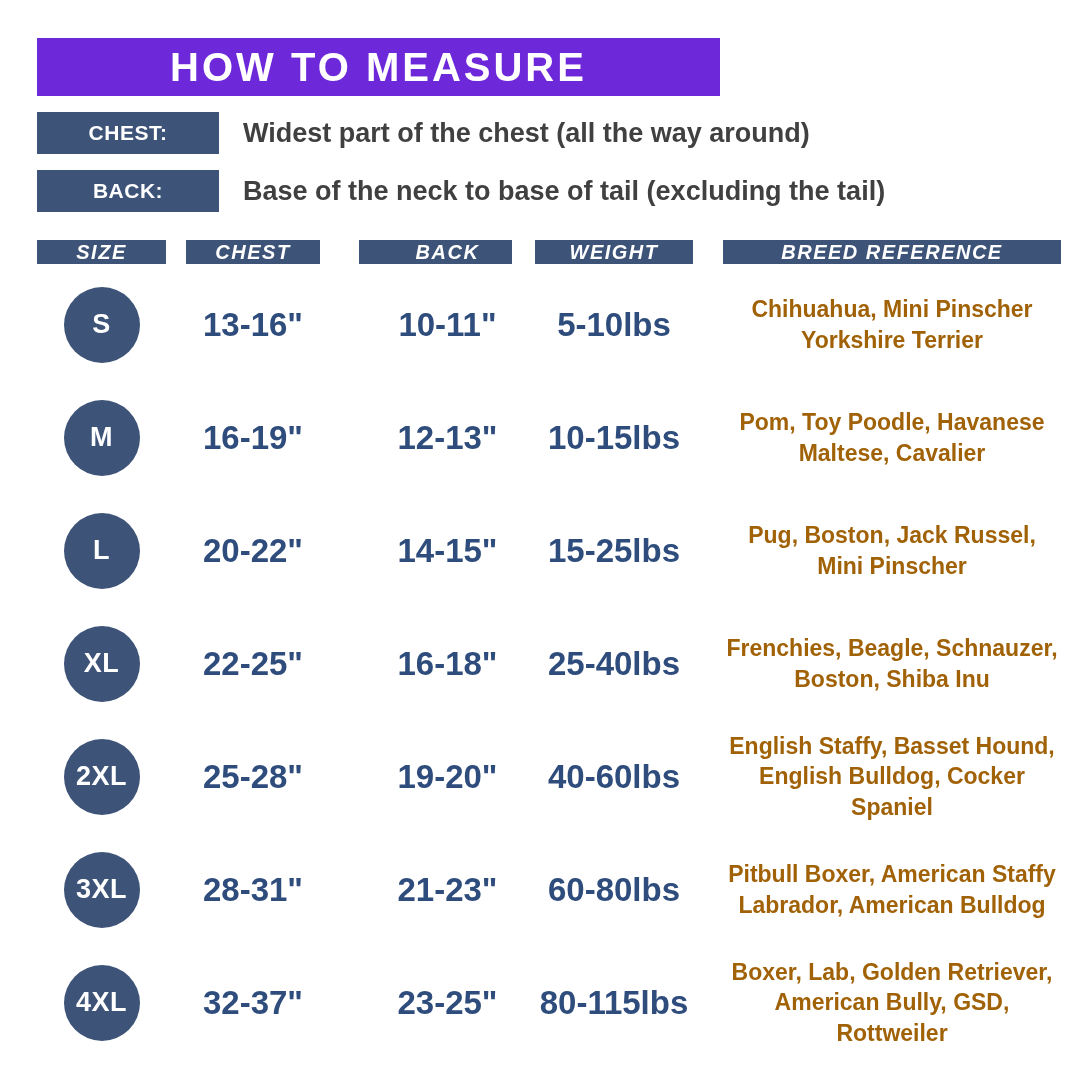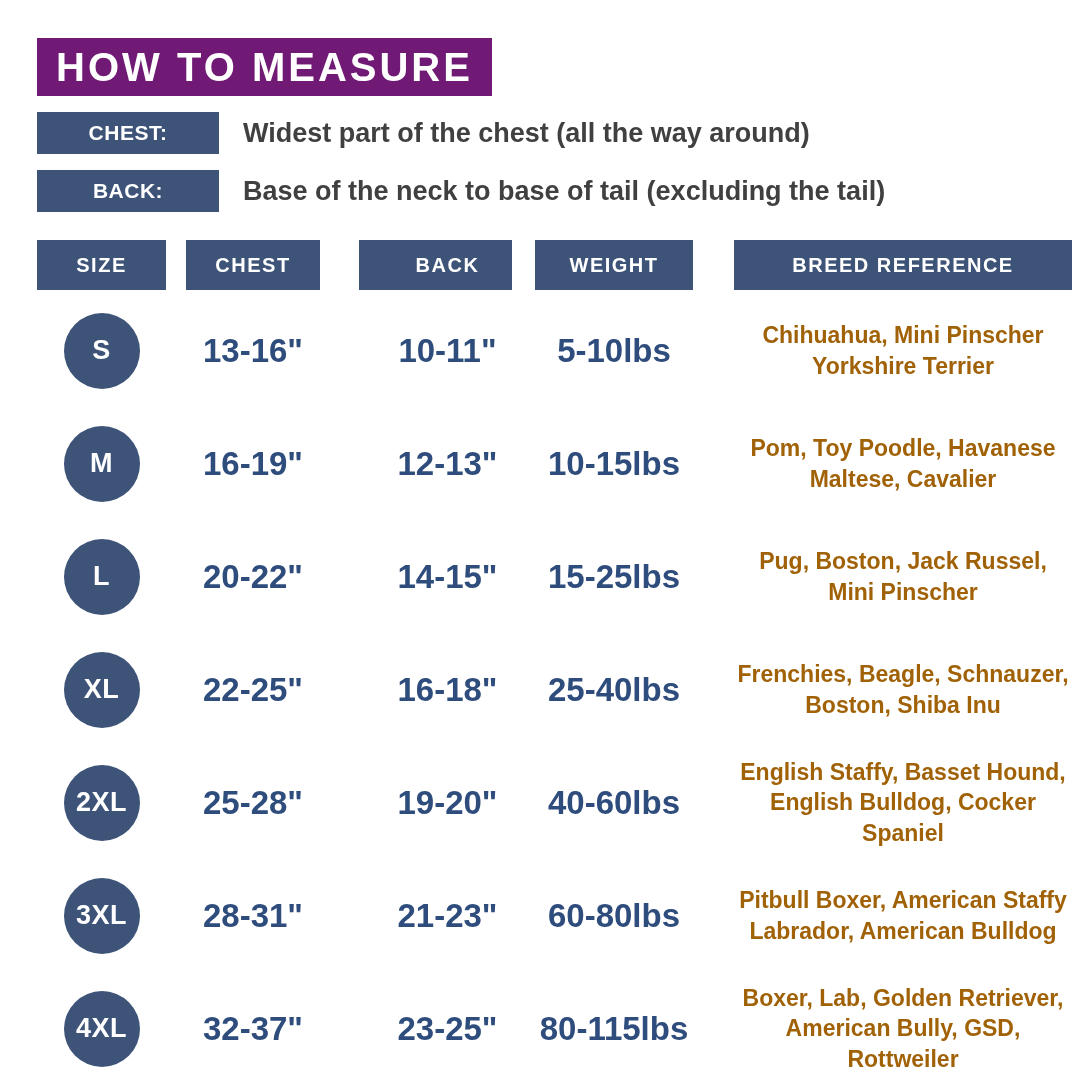--- a/index.html
+++ b/index.html
@@ -2,46 +2,46 @@
 <html><head>
 <meta charset="utf-8">
 <style>
   html,body{margin:0;padding:0;background:#ffffff;}
   .page{
     width:1080px;height:1080px;box-sizing:border-box;
     padding-top:38px;overflow:hidden;background:#ffffff;
     font-family:"Liberation Sans",sans-serif;
   }
   .title-banner{
-    margin-left:37px;width:455px;height:58px;background:#701a75;
+    margin-left:37px;width:683px;height:58px;background:#6d28d9;
     display:flex;align-items:center;justify-content:center;
   }
   .title-banner span{
     color:#ffffff;font-size:40px;font-weight:bold;letter-spacing:3px;
   }
   .note-row{display:flex;align-items:center;margin-top:16px;}
   .note-row.second{}
   .note-label{
     width:182px;height:42px;margin-left:37px;background:#3d5378;
     color:#ffffff;font-weight:bold;font-size:21px;letter-spacing:0.5px;
     display:flex;align-items:center;justify-content:center;flex:none;
   }
   .note-text{
     margin-left:24px;font-size:27px;font-weight:bold;color:#404040;white-space:nowrap;
   }
   .header-row{display:flex;margin-top:28px;}
   .col-size{width:129px;margin-left:37px;flex:none;}
   .col-chest{width:134px;margin-left:20px;flex:none;}
   .col-back{width:129px;margin-left:39px;flex:none;padding-left:24px;}
   .col-weight{width:158px;margin-left:23px;flex:none;}
-  .col-breed{width:338px;margin-left:41px;flex:none;}
+  .col-breed{width:338px;margin-left:30px;flex:none;}
   .header-cell{
-    height:50px;background:#3d5378;color:#ffffff;
+    height:24px;background:#3d5378;color:#ffffff;
     display:flex;align-items:center;justify-content:center;
-    font-weight:bold;font-size:20px;letter-spacing:1.5px;
+    font-weight:bold;font-size:20px;letter-spacing:1.5px;font-style:italic;
   }
   .rows{margin-top:4px;}
   .data-row{height:113px;display:flex;align-items:center;}
   .size-wrap{display:flex;justify-content:center;}
   .size-circle{
     width:76px;height:76px;border-radius:50%;background:#3d5378;
     color:#ffffff;display:flex;align-items:center;justify-content:center;
     font-weight:bold;font-size:27px;letter-spacing:0.5px;
   }
   .val{

